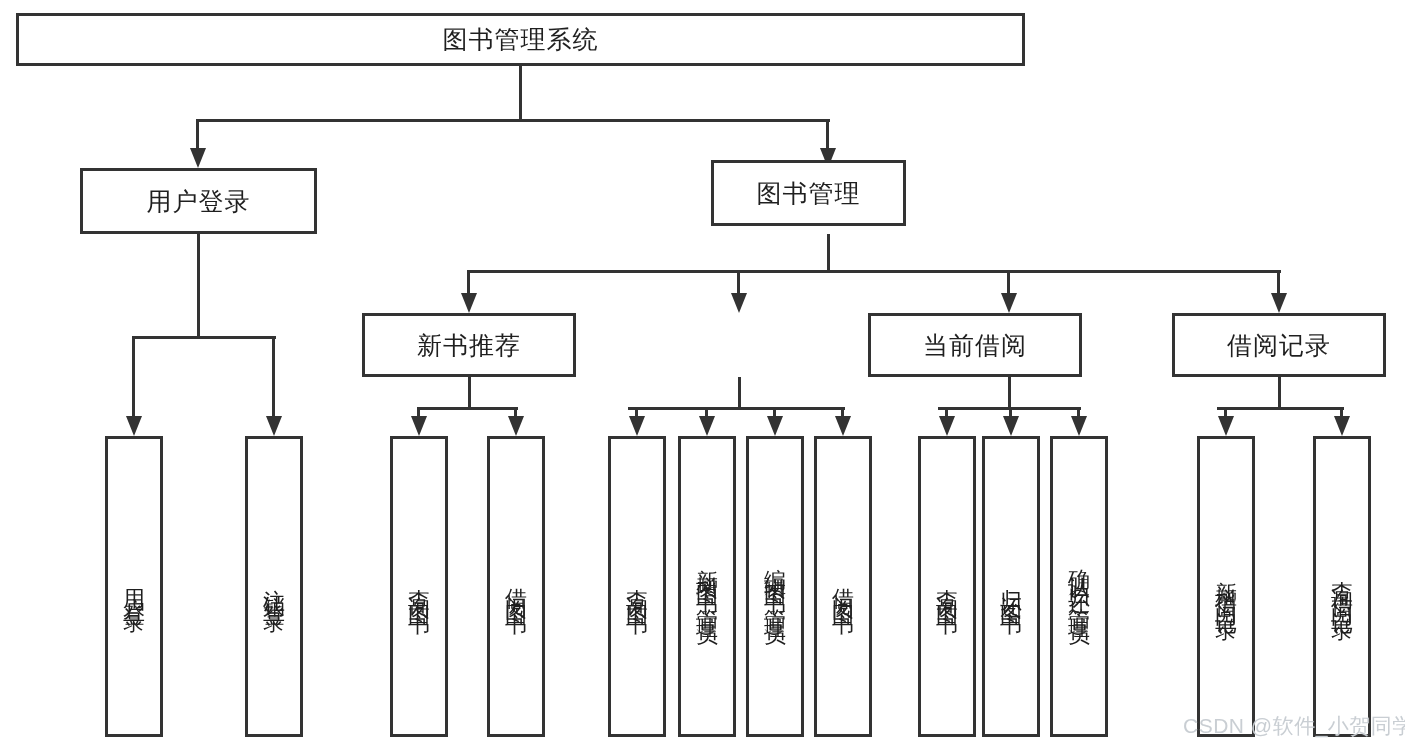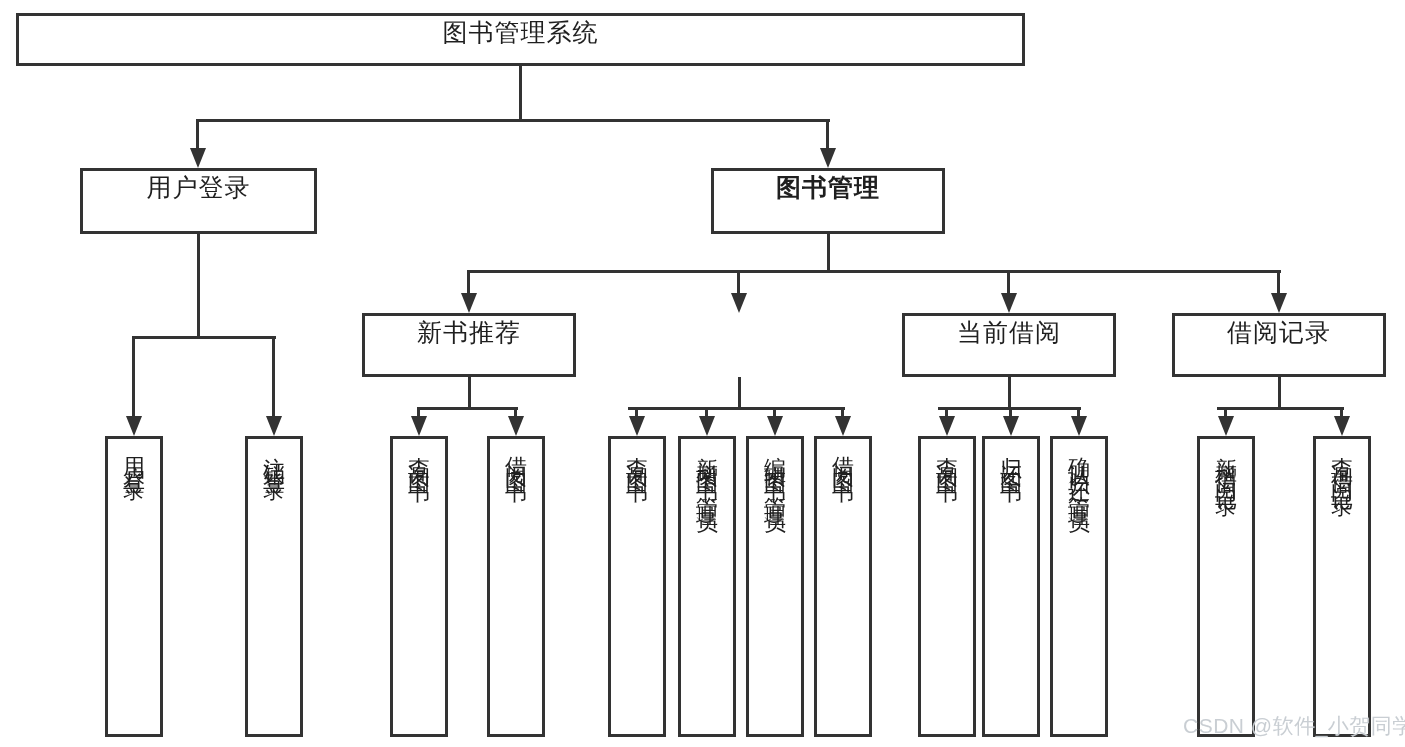--- a/index.html
+++ b/index.html
@@ -9,20 +9,21 @@
     background:#ffffff;
     font-family:"Liberation Sans","DejaVu Sans",sans-serif;
     overflow:hidden;
   }
   .box{
     position:absolute;
     box-sizing:border-box;
     border:3px solid #333333;
     background:#ffffff;
     display:flex;
+    align-items:center;
     justify-content:center;
   }
   .hlabel{
     font-size:25px;
     color:#1f1f1f;
     letter-spacing:1px;
     white-space:nowrap;
   }
   .vlabel{
     writing-mode:vertical-rl;
@@ -40,25 +41,25 @@
     content:"";position:absolute;left:6px;top:0;bottom:18px;width:3px;background:#333333;
   }
   .arrow::after{
     content:"";position:absolute;left:0;bottom:0;width:0;height:0;
     border-left:8px solid transparent;border-right:8px solid transparent;
     border-top:20px solid #333333;
   }
   
   #box-root{left:16px;top:13px;width:1009px;height:53px;}
   #box-user-login{left:80px;top:168px;width:237px;height:66px;}
-  #box-book-mgmt{left:711px;top:168px;width:234px;height:66px;font-weight:bold;}
+  #box-book-mgmt{left:711px;top:160px;width:195px;height:66px;}
   .lvl3{top:313px;width:214px;height:64px;}
   #box-new-rec{left:362px;}
   #box-borrow{left:632px;}
-  #box-current{left:902px;}
+  #box-current{left:868px;}
   #box-records{left:1172px;}
   .leaf{top:436px;width:58px;height:301px;}
   #leaf-ul-0{left:105px;}  #leaf-ul-1{left:245px;}
   #leaf-nb-0{left:390px;}  #leaf-nb-1{left:487px;}
   #leaf-bb-0{left:608px;}  #leaf-bb-1{left:678px;}  #leaf-bb-2{left:746px;}  #leaf-bb-3{left:814px;}
   #leaf-cb-0{left:918px;}  #leaf-cb-1{left:982px;}  #leaf-cb-2{left:1050px;}
   #leaf-br-0{left:1197px;} #leaf-br-1{left:1313px;}
   
   #v-root{left:519px;top:66px;height:56px;}
   #h-l2{left:197px;top:119px;width:633px;}

